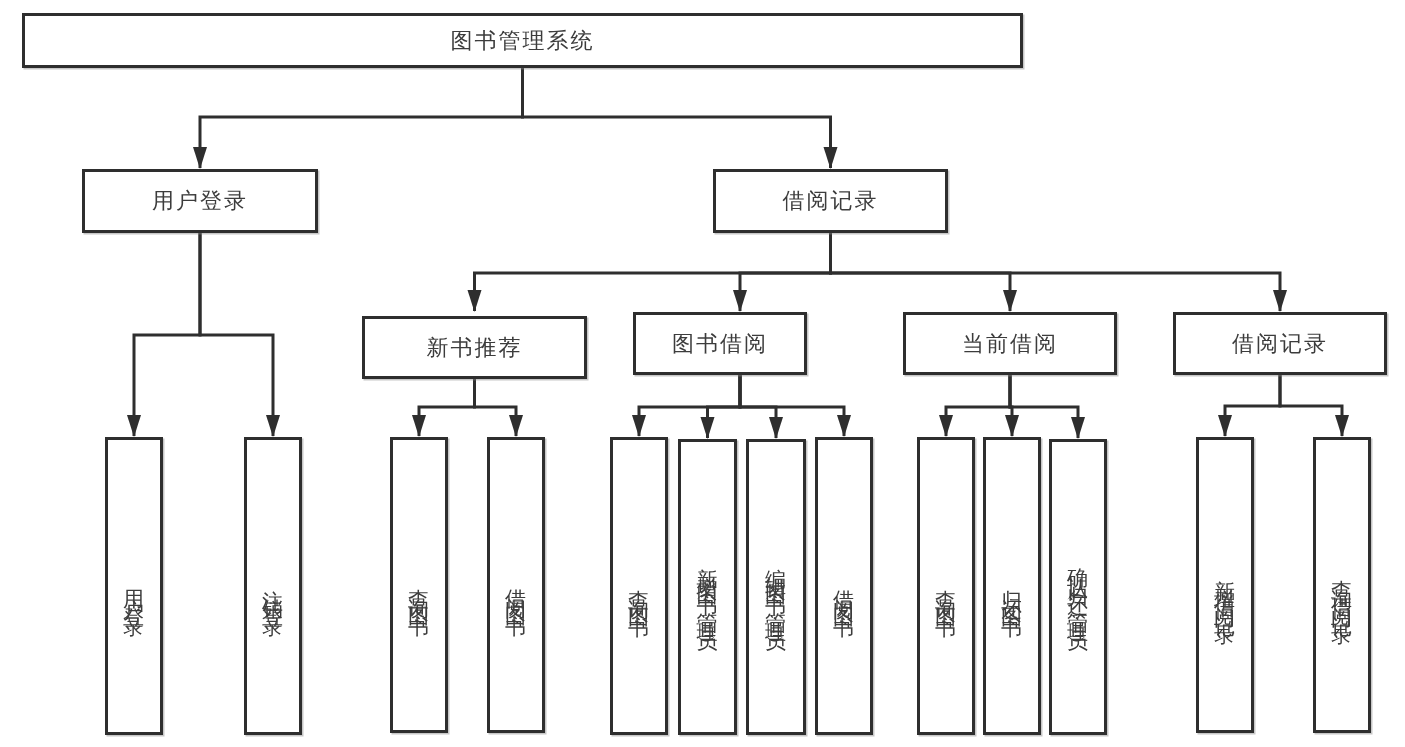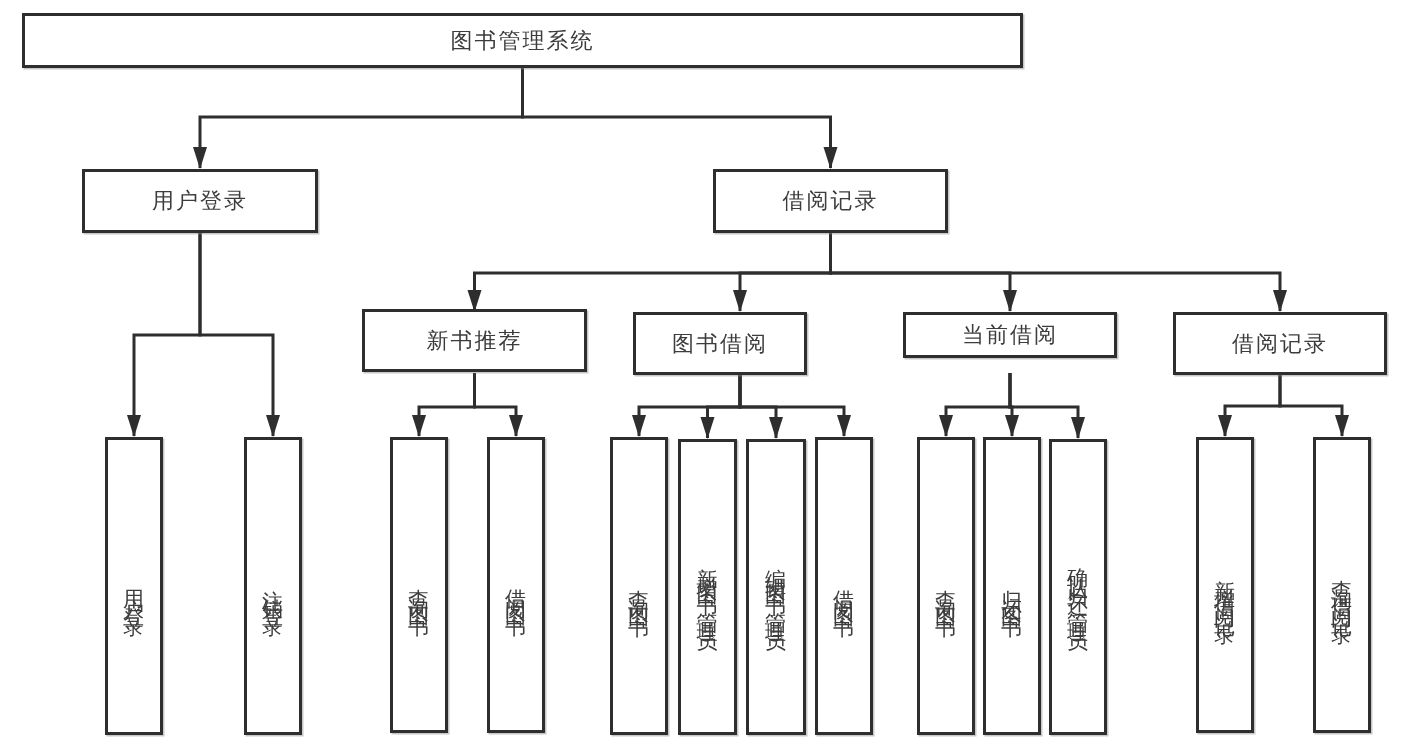--- a/index.html
+++ b/index.html
@@ -105,27 +105,27 @@
   <div>
       <div class="node node-h" style="left: 22px; top: 13px; width: 1001px; height: 55px;">
         <span class="node-label">图书管理系统</span>
       </div>
       <div class="node node-h" style="left: 82px; top: 169px; width: 236px; height: 64px;">
         <span class="node-label">用户登录</span>
       </div>
       <div class="node node-h" style="left: 713px; top: 169px; width: 235px; height: 64px;">
         <span class="node-label">借阅记录</span>
       </div>
-      <div class="node node-h" style="left: 362px; top: 309px; width: 225px; height: 63px;">
+      <div class="node node-h" style="left: 362px; top: 316px; width: 225px; height: 63px;">
         <span class="node-label">新书推荐</span>
       </div>
       <div class="node node-h" style="left: 633px; top: 312px; width: 174px; height: 63px;">
         <span class="node-label">图书借阅</span>
       </div>
-      <div class="node node-h" style="left: 903px; top: 312px; width: 214px; height: 46px;">
+      <div class="node node-h" style="left: 903px; top: 312px; width: 214px; height: 63px;">
         <span class="node-label">当前借阅</span>
       </div>
       <div class="node node-h" style="left: 1173px; top: 312px; width: 214px; height: 63px;">
         <span class="node-label">借阅记录</span>
       </div>
       <div class="node node-v" style="left: 105px; top: 437px; width: 58px; height: 298px;">
         <span class="node-label">用户登录</span>
       </div>
       <div class="node node-v" style="left: 244px; top: 437px; width: 58px; height: 298px;">
         <span class="node-label">注销登录</span>

